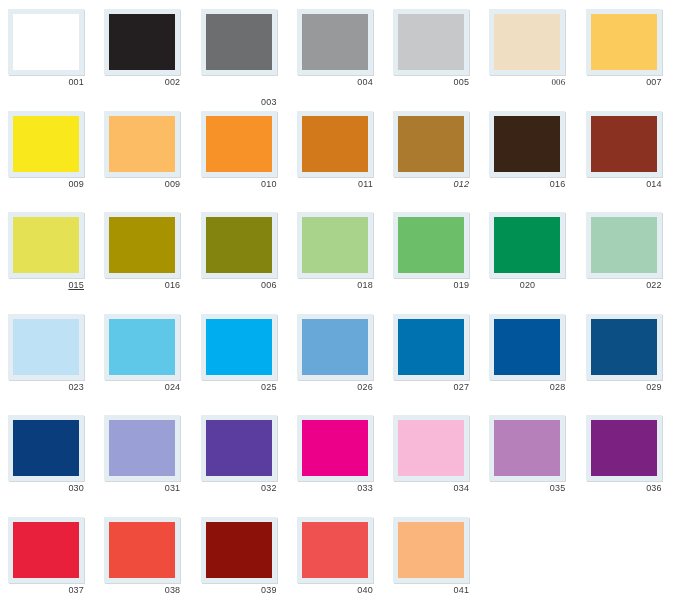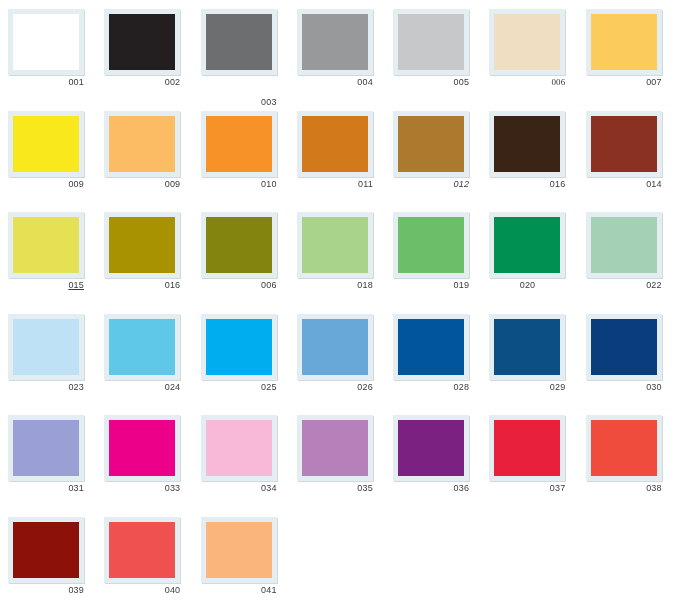--- a/index.html
+++ b/index.html
@@ -223,20 +223,26 @@
       <div class="swatch-label" style="color: rgb(59, 59, 59);">025</div>
     </div>
     <div class="swatch-cell">
       <div class="swatch-frame" style="background: rgb(228, 237, 242); box-shadow: rgb(207, 217, 222) 1px 1px 0px 0px;">
         <div class="swatch-color" style="background: rgb(104, 168, 216);"></div>
       </div>
       <div class="swatch-label" style="color: rgb(59, 59, 59);">026</div>
     </div>
     <div class="swatch-cell">
       <div class="swatch-frame" style="background: rgb(228, 237, 242); box-shadow: rgb(207, 217, 222) 1px 1px 0px 0px;">
+        <div class="swatch-color" style="background: rgb(0, 114, 176);"></div>
+      </div>
+      <div class="swatch-label" style="color: rgb(59, 59, 59);">027</div>
+    </div>
+    <div class="swatch-cell">
+      <div class="swatch-frame" style="background: rgb(228, 237, 242); box-shadow: rgb(207, 217, 222) 1px 1px 0px 0px;">
         <div class="swatch-color" style="background: rgb(0, 85, 155);"></div>
       </div>
       <div class="swatch-label" style="color: rgb(59, 59, 59);">028</div>
     </div>
     <div class="swatch-cell">
       <div class="swatch-frame" style="background: rgb(228, 237, 242); box-shadow: rgb(207, 217, 222) 1px 1px 0px 0px;">
         <div class="swatch-color" style="background: rgb(11, 79, 132);"></div>
       </div>
       <div class="swatch-label" style="color: rgb(59, 59, 59);">029</div>
     </div>
@@ -247,20 +253,26 @@
       <div class="swatch-label" style="color: rgb(59, 59, 59);">030</div>
     </div>
     <div class="swatch-cell">
       <div class="swatch-frame" style="background: rgb(228, 237, 242); box-shadow: rgb(207, 217, 222) 1px 1px 0px 0px;">
         <div class="swatch-color" style="background: rgb(154, 160, 214);"></div>
       </div>
       <div class="swatch-label" style="color: rgb(59, 59, 59);">031</div>
     </div>
     <div class="swatch-cell">
       <div class="swatch-frame" style="background: rgb(228, 237, 242); box-shadow: rgb(207, 217, 222) 1px 1px 0px 0px;">
+        <div class="swatch-color" style="background: rgb(90, 61, 158);"></div>
+      </div>
+      <div class="swatch-label" style="color: rgb(59, 59, 59);">032</div>
+    </div>
+    <div class="swatch-cell">
+      <div class="swatch-frame" style="background: rgb(228, 237, 242); box-shadow: rgb(207, 217, 222) 1px 1px 0px 0px;">
         <div class="swatch-color" style="background: rgb(236, 0, 137);"></div>
       </div>
       <div class="swatch-label" style="color: rgb(59, 59, 59);">033</div>
     </div>
     <div class="swatch-cell">
       <div class="swatch-frame" style="background: rgb(228, 237, 242); box-shadow: rgb(207, 217, 222) 1px 1px 0px 0px;">
         <div class="swatch-color" style="background: rgb(247, 185, 215);"></div>
       </div>
       <div class="swatch-label" style="color: rgb(59, 59, 59);">034</div>
     </div>

